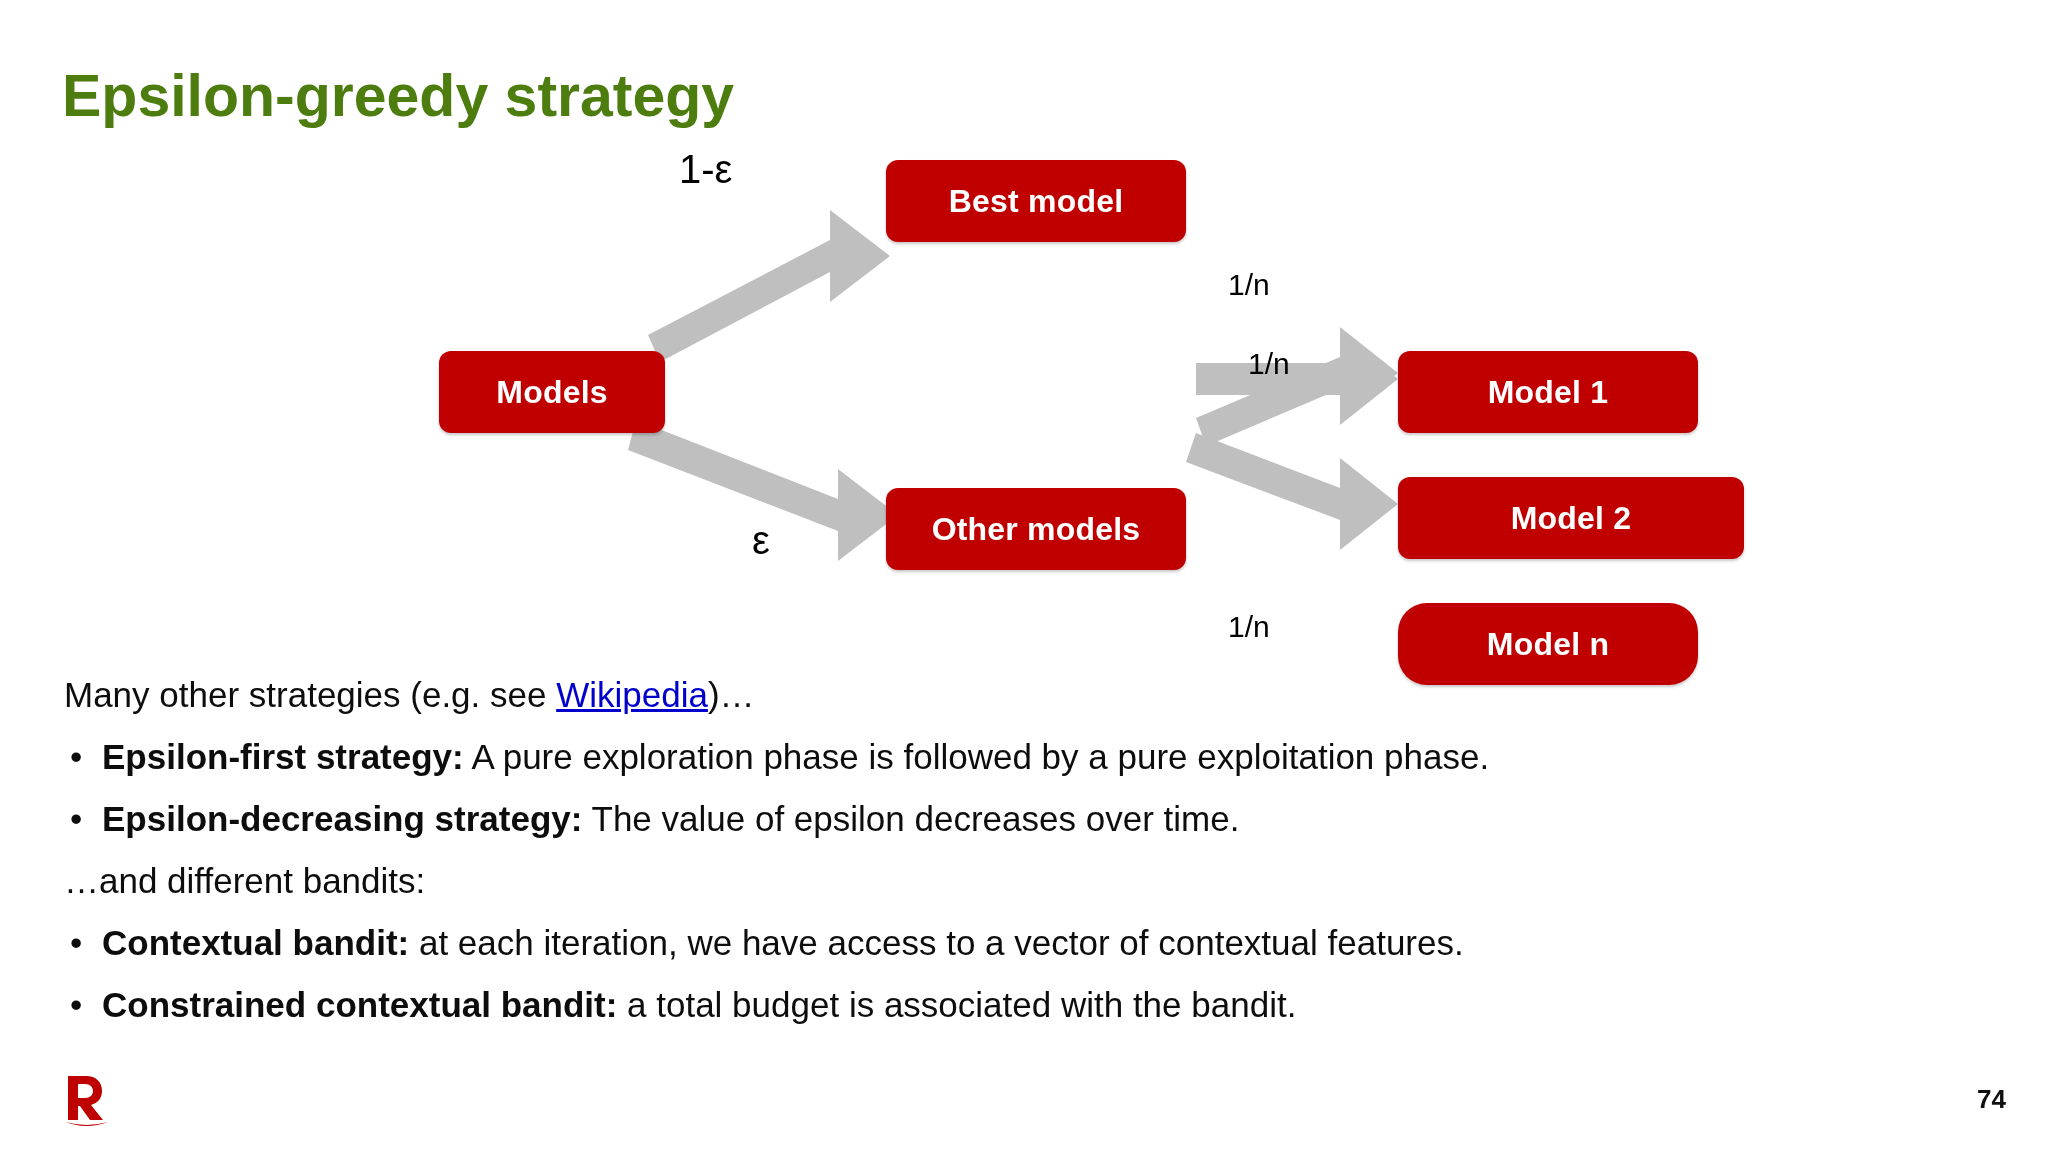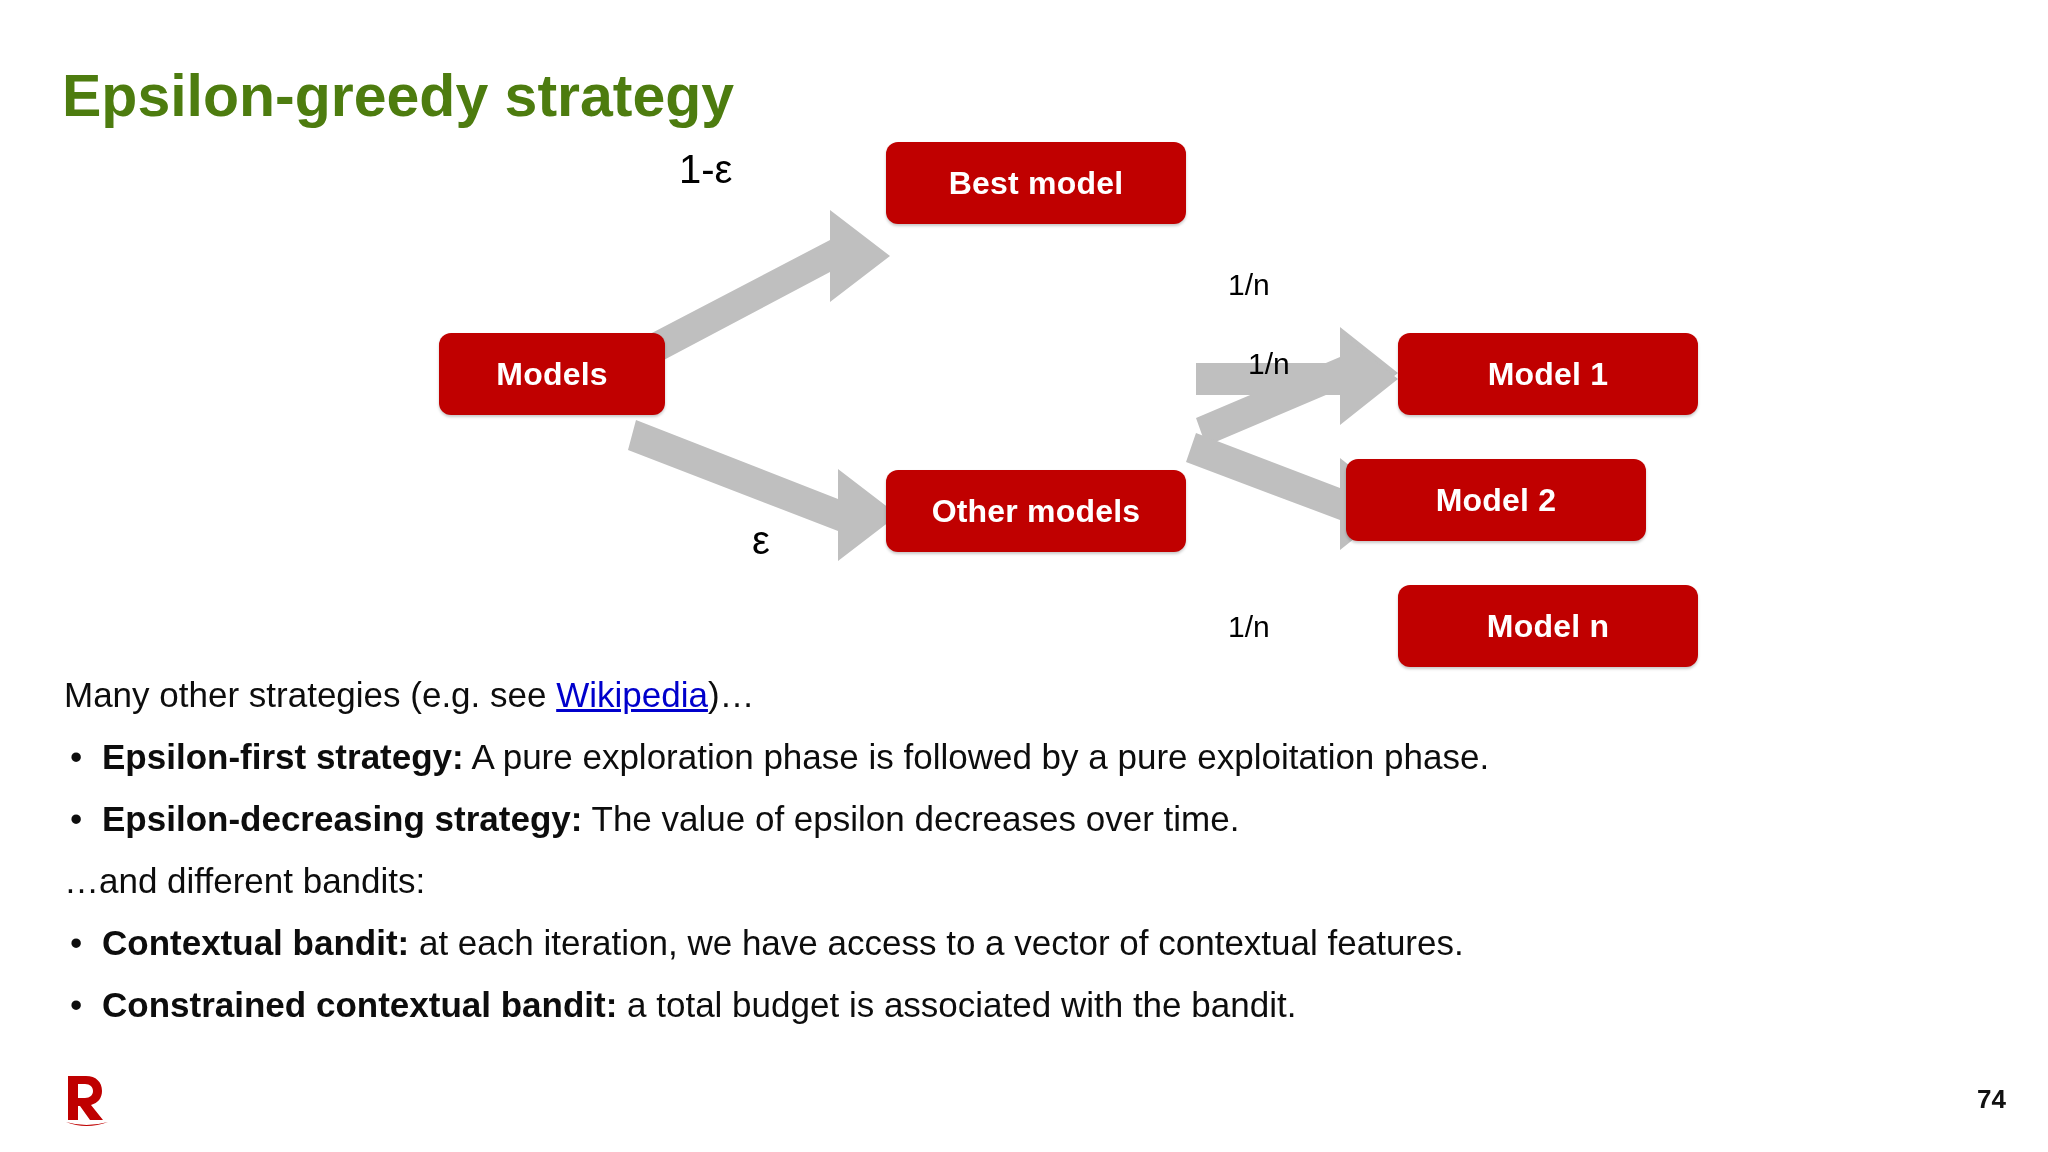--- a/index.html
+++ b/index.html
@@ -43,20 +43,21 @@
     border-radius: 12px;
     box-shadow: 0 2px 3px rgba(0,0,0,0.22);
     display: flex;
     align-items: center;
     justify-content: center;
     color: #ffffff;
     font-weight: bold;
     font-size: 32px;
     letter-spacing: 0.2px;
     white-space: nowrap;
+    margin-top: 18px;
   }
   .edge-label {
     position: absolute;
     font-size: 30px;
     font-weight: 400;
     color: #000000;
     white-space: nowrap;
   }
   .edge-label.big {
     font-size: 40px;
@@ -158,25 +159,25 @@
     </div>
 
     <div class="node-box" style="left:886px; top:320px; width:300px; height:82px;">
       <span>Other models</span>
     </div>
 
     <div class="node-box" style="left:1398px; top:183px; width:300px; height:82px;">
       <span>Model 1</span>
     </div>
 
-    <div class="node-box" style="left:1346px; top:309px; width:300px; height:82px;">
+    <div class="node-box" style="left:1398px; top:309px; width:346px; height:82px;">
       <span>Model 2</span>
     </div>
 
-    <div class="node-box" style="left:1398px; top:435px; width:300px; height:82px;">
+    <div class="node-box" style="left:1398px; top:435px; width:300px; height:82px;border-radius:29px;">
       <span>Model n</span>
     </div>
 
     <div class="edge-label big" style="left:679px; top:-3px;">1-ε</div>
 
     <div class="edge-label big" style="left:752px; top:368px;">ε</div>
 
     <div class="edge-label" style="left:1228px; top:118px;">1/n</div>
 
     <div class="edge-label" style="left:1248px; top:197px;">1/n</div>

